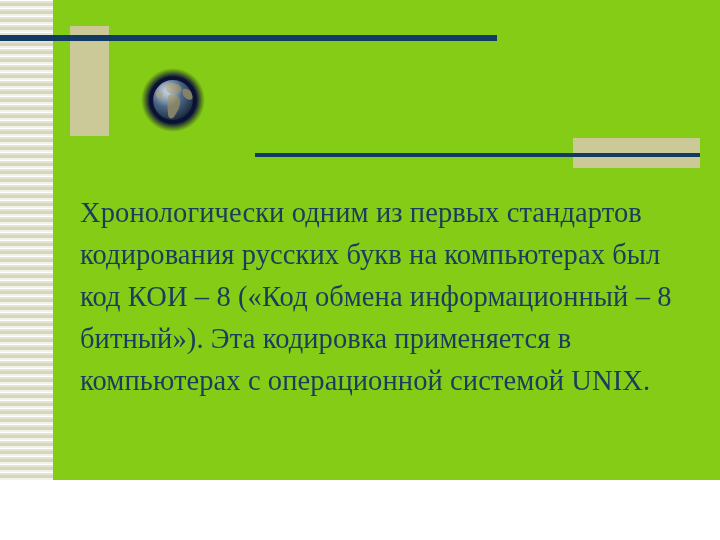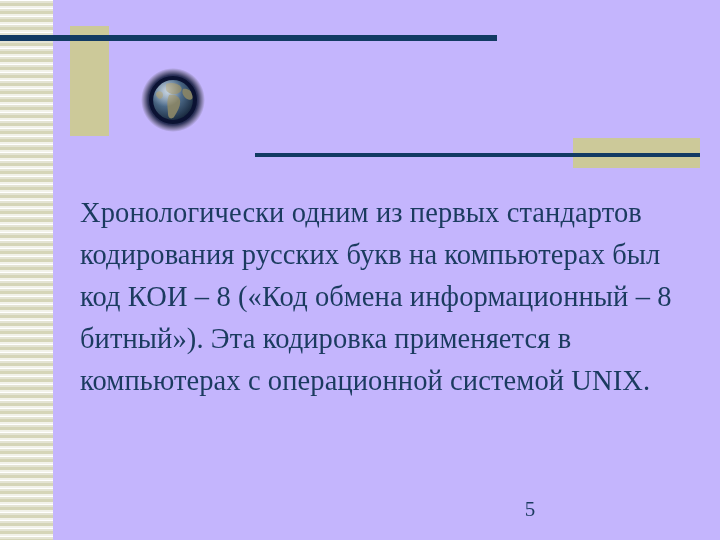--- a/index.html
+++ b/index.html
@@ -7,22 +7,22 @@
     padding: 0;
     background: #ffffff;
   }
   body {
     font-family: "Liberation Serif", serif;
   }
 
   #slide {
     position: relative;
     width: 720px;
-    height: 540px;
-    background: #c4b5fd;
+    height: 480px;
+    background: #84cc16;
     overflow: hidden;
   }
 
   
   #stripe-band {
     position: absolute;
     left: 0;
     top: 0;
     width: 53px;
     height: 540px;

